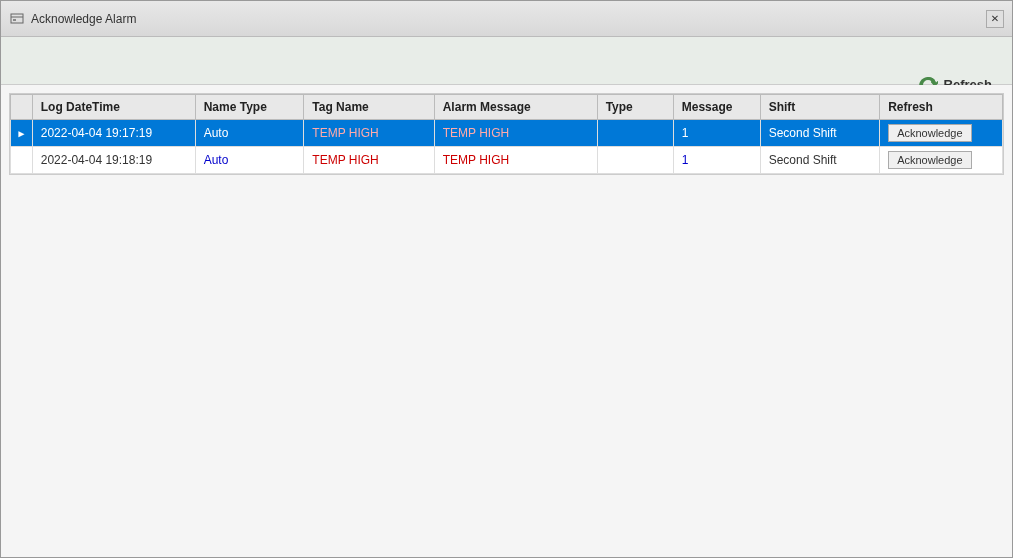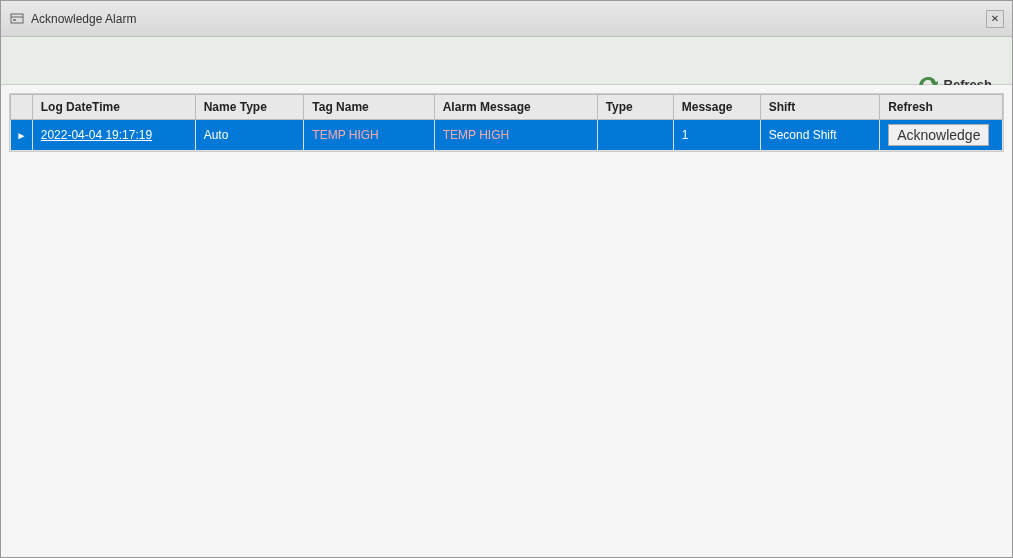--- a/index.html
+++ b/index.html
@@ -141,21 +141,21 @@
       text-align: center;
       padding: 4px 2px !important;
       font-size: 10px;
     }
 
     .acknowledge-btn {
       background: #f0f0f0;
       border: 1px solid #aaa;
       padding: 2px 8px;
       cursor: pointer;
-      font-size: 14px;
+      font-size: 11px;
       color: #333;
     }
 
     col.col-indicator { width: 20px; }
     col.col-datetime { width: 150px; }
     col.col-alarmtype { width: 100px; }
     col.col-tagname { width: 120px; }
     col.col-alarmmsg { width: 150px; }
     col.col-value { width: 70px; }
     col.col-priority { width: 80px; }
@@ -217,26 +217,37 @@
             <th>Alarm Message</th>
             <th>Type</th>
             <th>Message</th>
             <th>Shift</th>
             <th>Refresh</th>
           </tr>
         </thead>
         <tbody id="table-body">
         <tr style="background: rgb(0, 120, 215);">
               <td class="row-indicator" style="color: white;">►</td>
-              <td style="color: white; text-decoration: underline;">2022-04-04 19:17:19</td>
+              <td style="color: white;">2022-04-04 19:17:19</td>
               <td style="color: white;">Auto</td>
               <td style="color: rgb(255, 170, 170);">TEMP HIGH</td>
               <td style="color: rgb(255, 170, 170);">TEMP HIGH</td>
               <td style="color: white;"></td>
               <td style="color: white;">1</td>
               <td style="color: white;">Second Shift</td>
               <td><button class="acknowledge-btn">Acknowledge</button></td>
             </tr>
+            <tr>
+              <td class="row-indicator"></td>
+              <td>2022-04-04 19:18:19</td>
+              <td style="color: rgb(0, 0, 204);">Auto</td>
+              <td style="color: rgb(204, 0, 0);">TEMP HIGH</td>
+              <td style="color: rgb(204, 0, 0);">TEMP HIGH</td>
+              <td></td>
+              <td style="color: rgb(0, 0, 204);">1</td>
+              <td>Second Shift</td>
+              <td><button class="acknowledge-btn">Acknowledge</button></td>
+            </tr>
           </tbody>
       </table>
     </div>
   </div>
 </div>
 
 </body></html>

